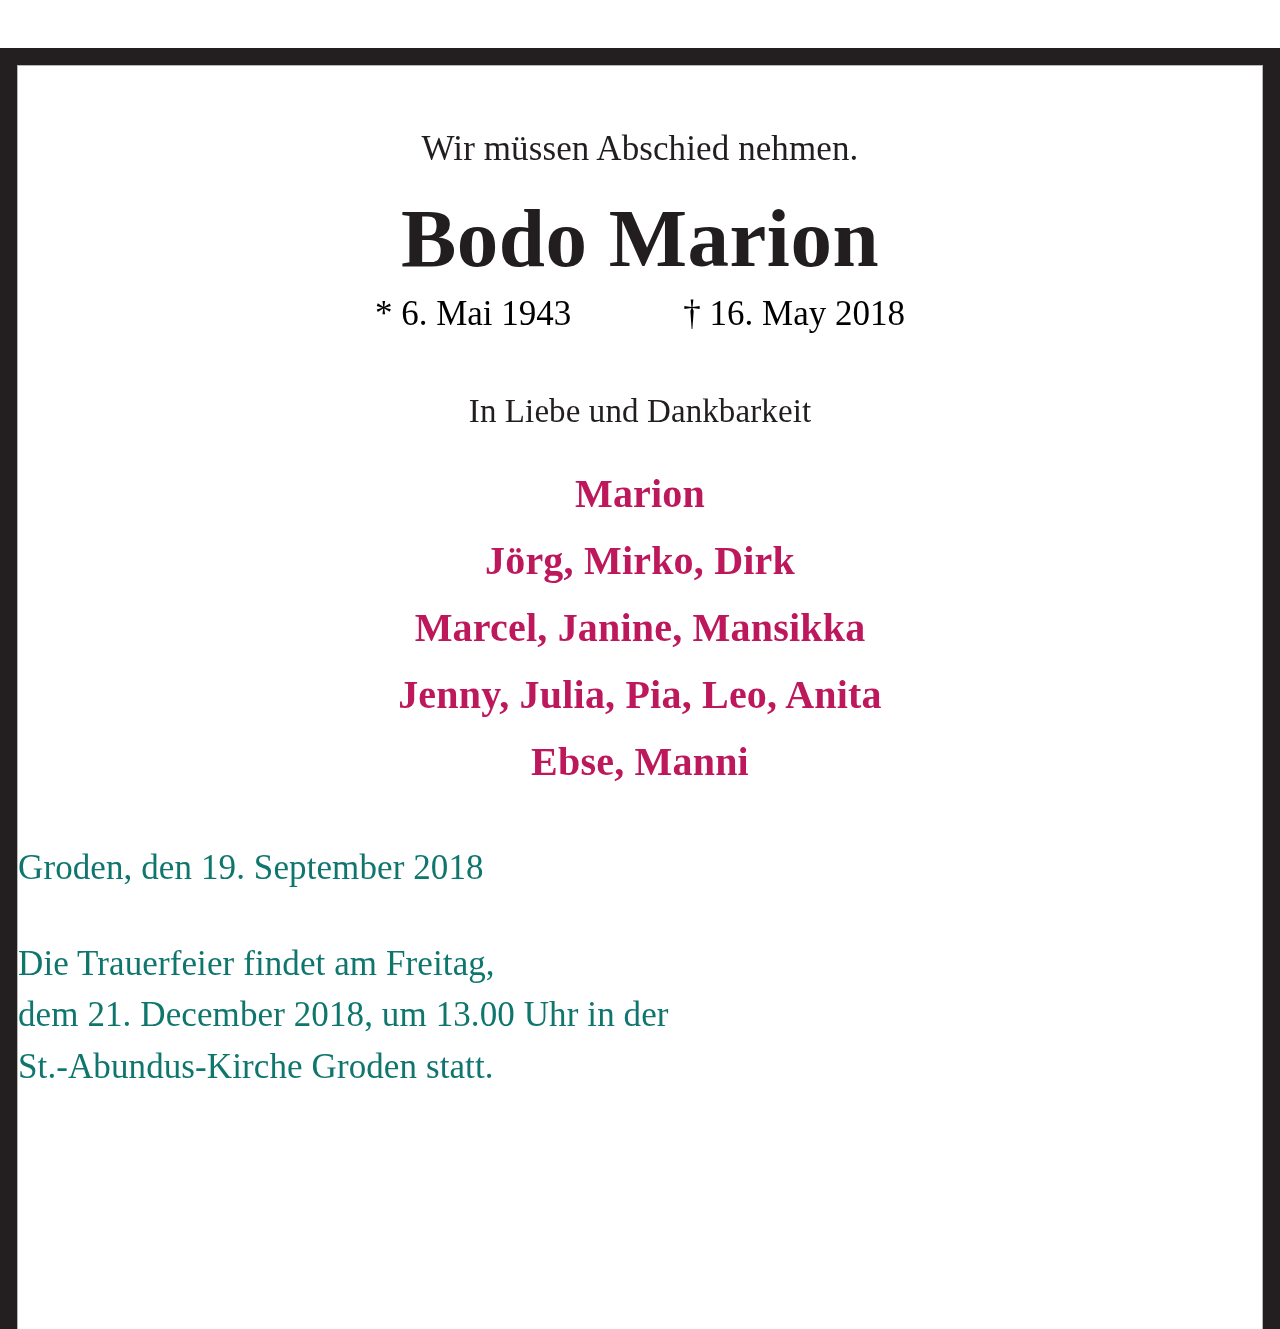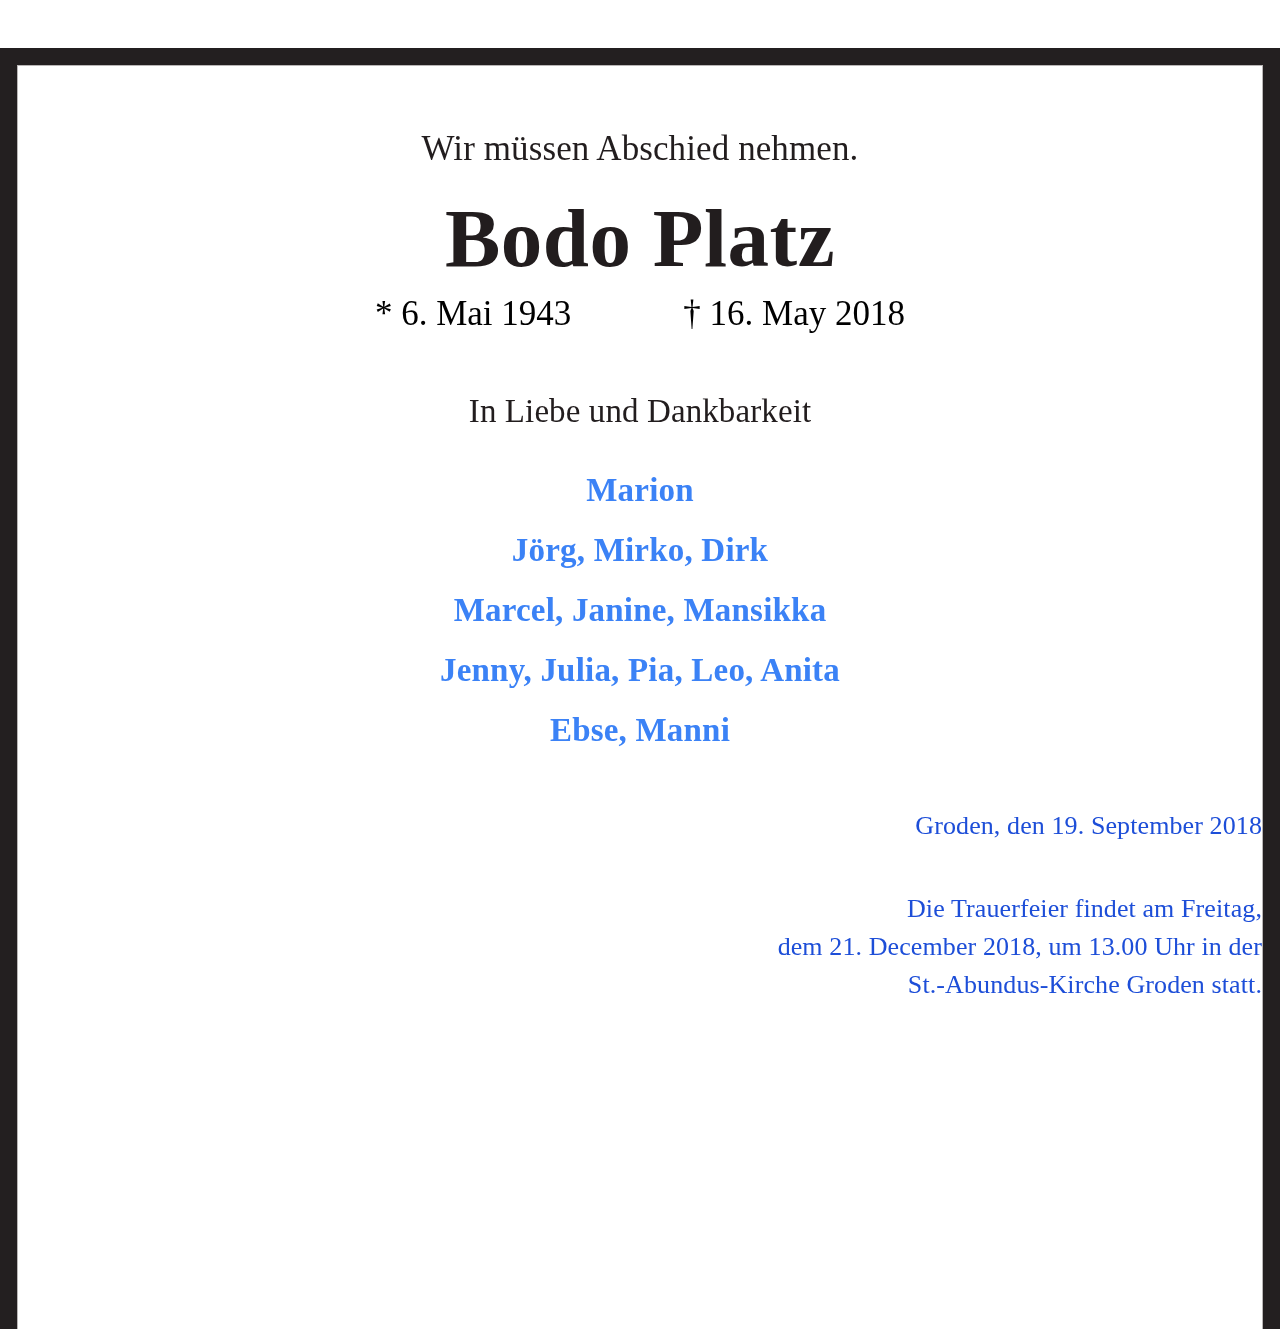--- a/index.html
+++ b/index.html
@@ -65,55 +65,55 @@
   }
   .dedication {
     font-size: 33px;
     margin-bottom: 43px;
   }
   .names-block {
     width: 100%;
     margin-bottom: 60px;
   }
   .name-line {
-    font-size: 33px;
+    font-size: 40px;
     font-weight: bold;
     text-align: center;
-    color: #3b82f6;
+    color: #be185d;
     line-height: 1.0;
     margin-bottom: 27px;
     letter-spacing: 0.2px;
   }
   .name-line:last-child {
     margin-bottom: 0;
   }
   .block {
     width: 100%;
     margin-bottom: 44px;
   }
   .block:last-child {
     margin-bottom: 0;
   }
   .body-line {
-    font-size: 26px;
-    text-align: right;
-    color: #1d4ed8;
+    font-size: 35px;
+    text-align: left;
+    color: #0f766e;
     line-height: 1.47;
     letter-spacing: 0.1px;
   }
 </style>
 </head>
 <body>
 
 <div class="notice-frame">
   <div class="notice-inner">
 
     <div class="line opening">Wir müssen Abschied nehmen.</div>
 
-    <div class="line deceased-name">Bodo Platz</div>
+    <div class="line deceased-name">Bodo Marion</div>
 
     <div class="dates-row">
       <span>* 6. Mai 1943</span>
       <span>† 16. May 2018</span>
     </div>
 
     <div class="line dedication">In Liebe und Dankbarkeit</div>
 
     <div class="names-block">
       <div class="name-line">Marion</div>

